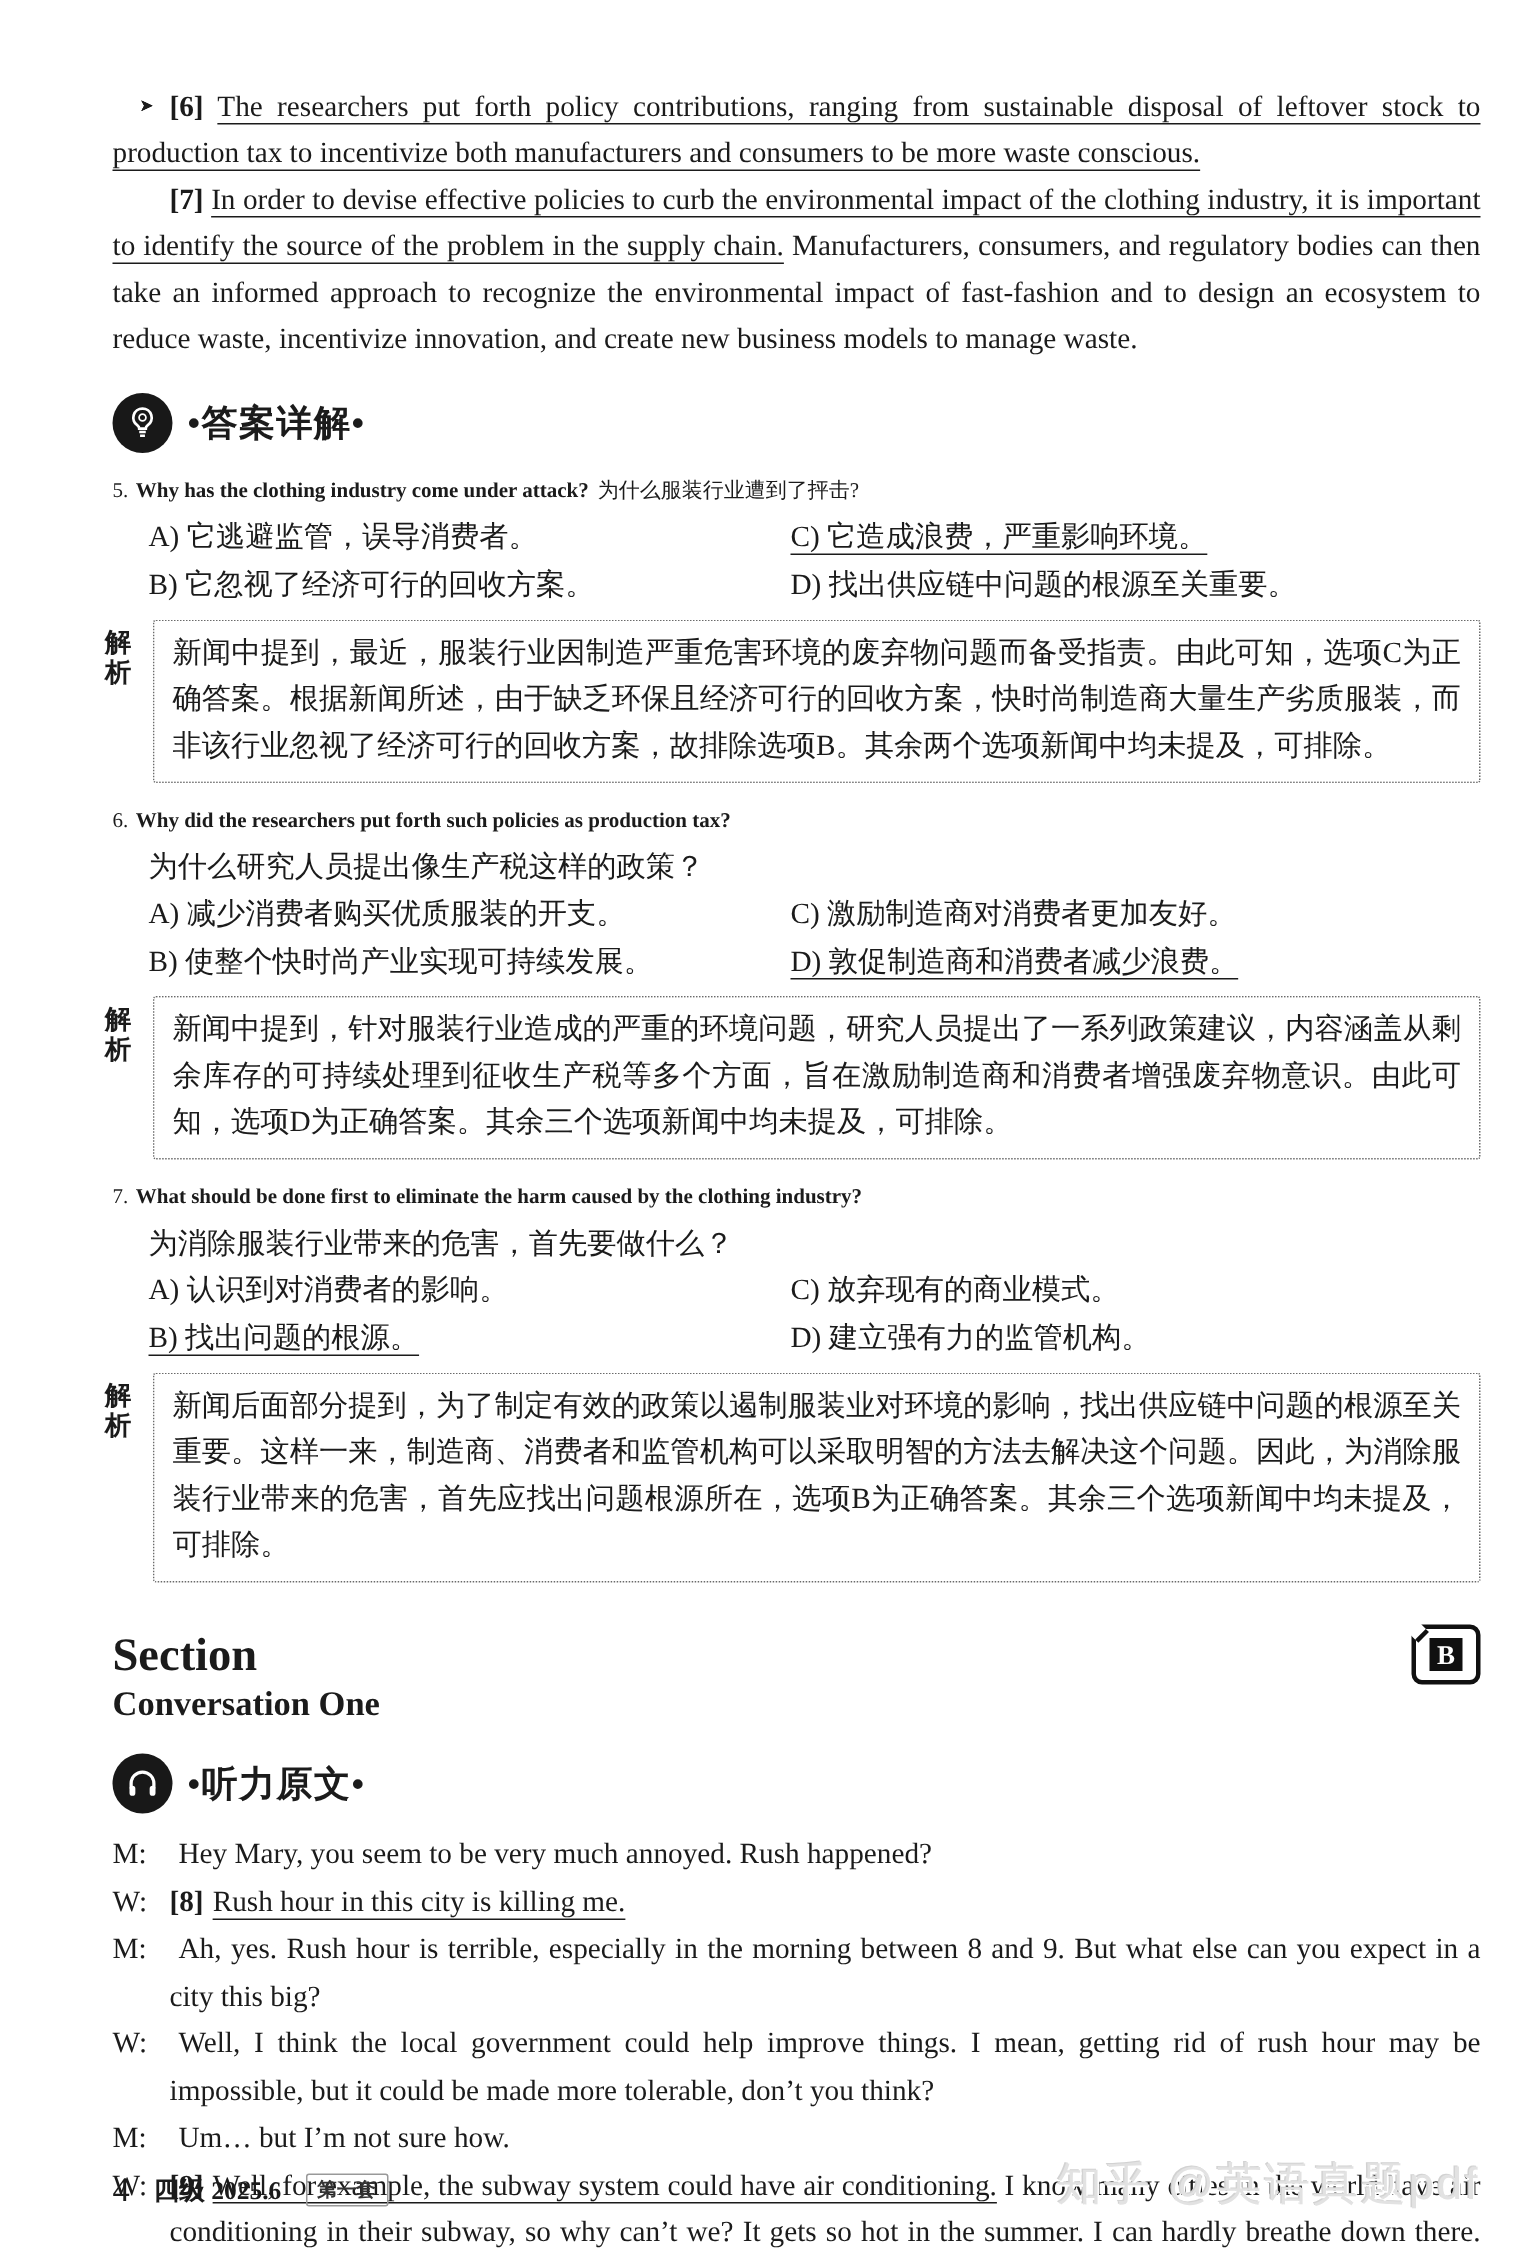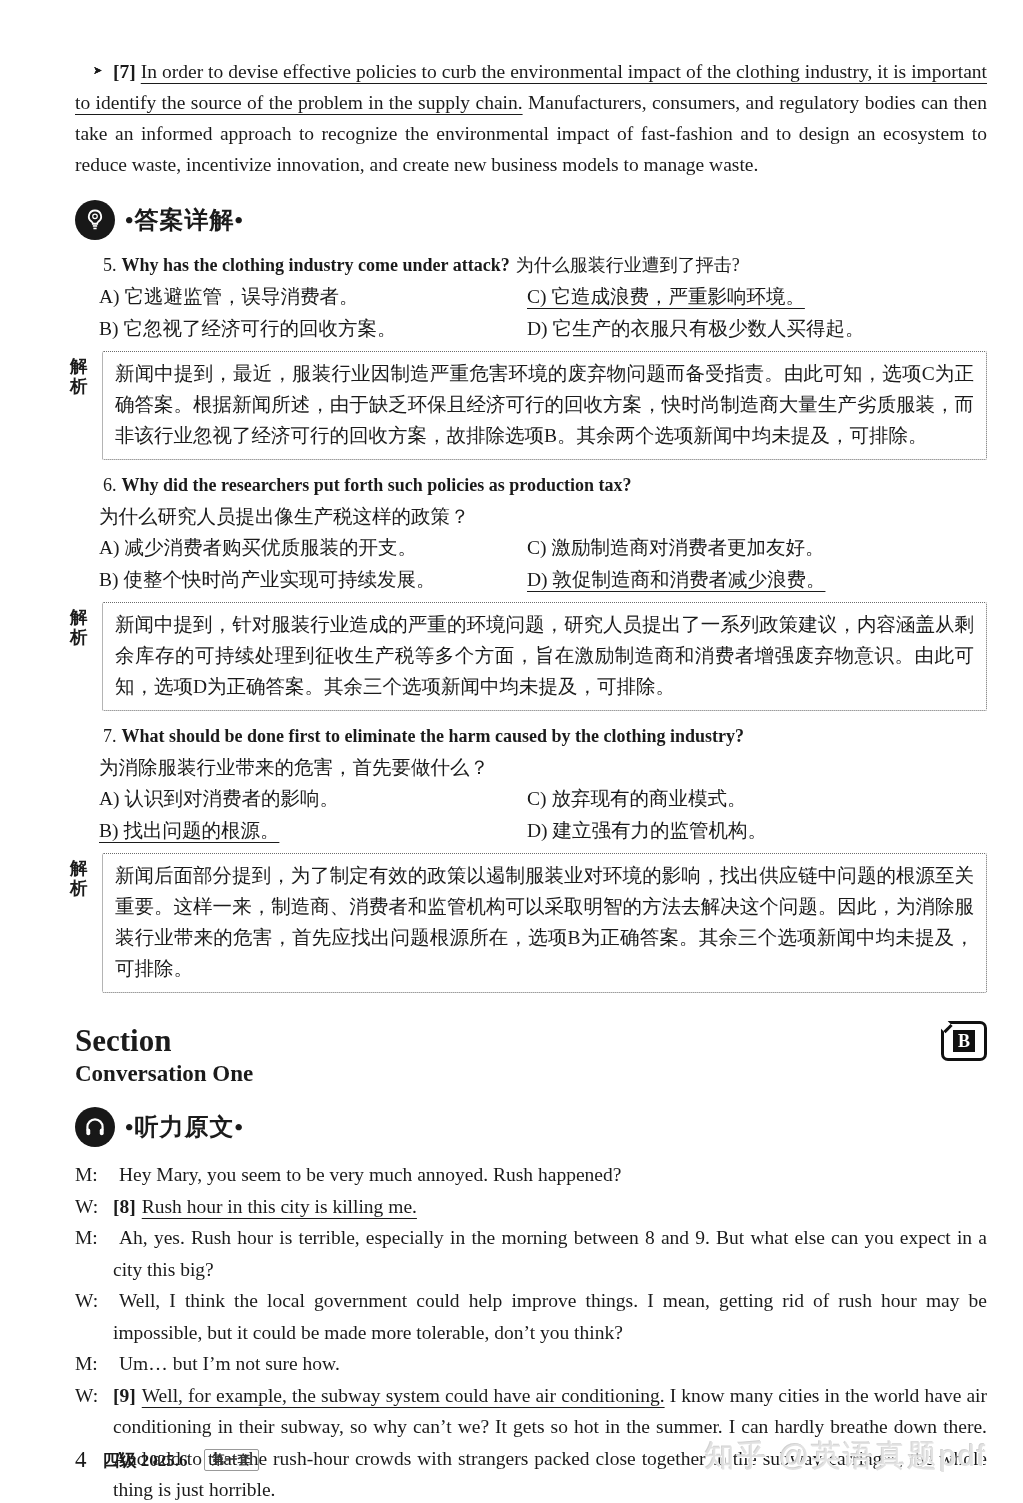--- a/index.html
+++ b/index.html
@@ -13,21 +13,21 @@
   }
   .content{position:absolute;top:56px;left:75px;width:912px;}
   p.para{font-size:19.5px;line-height:31px;margin:0;text-align:justify;text-indent:38px;}
   .marker{font-weight:bold;}
   .u{text-decoration:underline;text-underline-offset:4.5px;text-decoration-thickness:1.3px;}
   
   .hdr{display:flex;align-items:center;gap:10px;margin-top:20px;margin-bottom:10px;text-align:center;}
   .icon-circle{width:40px;height:40px;border-radius:50%;background:#181818;display:flex;align-items:center;justify-content:center;flex-shrink:0;}
   .hdr-text{font-size:24px;font-weight:bold;letter-spacing:1px;}
   
-  .q-head{font-size:18px;line-height:31px;margin-top:4px;margin-left:28px;}
+  .q-head{font-size:14px;line-height:31px;margin-top:4px;}
   .q-num{margin-right:5px;}
   .q-en{font-weight:bold;}
   .q-zh{margin-left:6px;}
   .q-zh-line{font-size:19.5px;line-height:31px;padding-left:24px;}
   .options{display:grid;grid-template-columns:428px 1fr;padding-left:24px;font-size:19.5px;line-height:31.5px;}
   .opt-u{text-decoration:underline;text-underline-offset:4.5px;text-decoration-thickness:1.2px;}
   
   .analysis{display:flex;margin:7px 0 10px -5px;}
   .jx-label{width:32px;flex-shrink:0;position:relative;font-weight:bold;font-size:17.5px;line-height:20px;padding-top:5px;font-family:"Liberation Sans","DejaVu Sans",sans-serif;}
   .jx-arrow{position:absolute;left:18px;top:8px;font-size:11px;font-weight:normal;}
@@ -57,20 +57,21 @@
     text-shadow:1px 1px 0 #fff,-1px -1px 0 #d2d2d2;
     letter-spacing:2px;
   }
 </style>
 </head>
 <body>
 
 <div class="page">
   <div class="content">
 
+    <p class="para"><span class="marker">[6]</span> <span class="u">The researchers put forth policy contributions, ranging from sustainable disposal of leftover stock to production tax to incentivize both manufacturers and consumers to be more waste conscious.</span></p>
 
     <p class="para"><span class="marker">[7]</span> <span class="u">In order to devise effective policies to curb the environmental impact of the clothing industry, it is important to identify the source of the problem in the supply chain.</span><span> Manufacturers, consumers, and regulatory bodies can then take an informed approach to recognize the environmental impact of fast-fashion and to design an ecosystem to reduce waste, incentivize innovation, and create new business models to manage waste.</span></p>
 
     <div class="hdr">
       <span class="icon-circle">
         <svg width="26" height="26" viewBox="0 0 24 24">
           <path d="M12 3.2a5.6 5.6 0 0 0-3.1 10.3c.7.5 1.1 1.2 1.1 2h4c0-.8.4-1.5 1.1-2A5.6 5.6 0 0 0 12 3.2z" fill="none" stroke="#fff" stroke-width="1.7"></path>
           <circle cx="12" cy="8.6" r="2.1" fill="none" stroke="#fff" stroke-width="1.1"></circle>
           <line x1="10" y1="17.5" x2="14" y2="17.5" stroke="#fff" stroke-width="1.5"></line>
           <line x1="10.5" y1="19.8" x2="13.5" y2="19.8" stroke="#fff" stroke-width="1.5"></line>
@@ -78,21 +79,21 @@
       </span>
       <span class="hdr-text">•答案详解•</span>
     </div>
 
     <div class="question">
       <div class="q-head"><span class="q-num">5.</span><span class="q-en">Why has the clothing industry come under attack?</span><span class="q-zh">为什么服装行业遭到了抨击?</span></div>
       <div class="options">
         <span>A) 它逃避监管，误导消费者。</span>
         <span class="opt-u">C) 它造成浪费，严重影响环境。</span>
         <span>B) 它忽视了经济可行的回收方案。</span>
-        <span>D) 它生产的衣服只有极少数人买得起。</span>
+        <span>D) 找出供应链中问题的根源至关重要。</span>
       </div>
       <div class="analysis">
         <span class="jx-label">解析</span>
         <span class="jx-arrow">➤</span>
         <div class="jx-box">新闻中提到，最近，服装行业因制造严重危害环境的废弃物问题而备受指责。由此可知，选项C为正确答案。根据新闻所述，由于缺乏环保且经济可行的回收方案，快时尚制造商大量生产劣质服装，而非该行业忽视了经济可行的回收方案，故排除选项B。其余两个选项新闻中均未提及，可排除。</div>
       </div>
     </div>
 
     <div class="question">
       <div class="q-head"><span class="q-num">6.</span><span class="q-en">Why did the researchers put forth such policies as production tax?</span></div>

